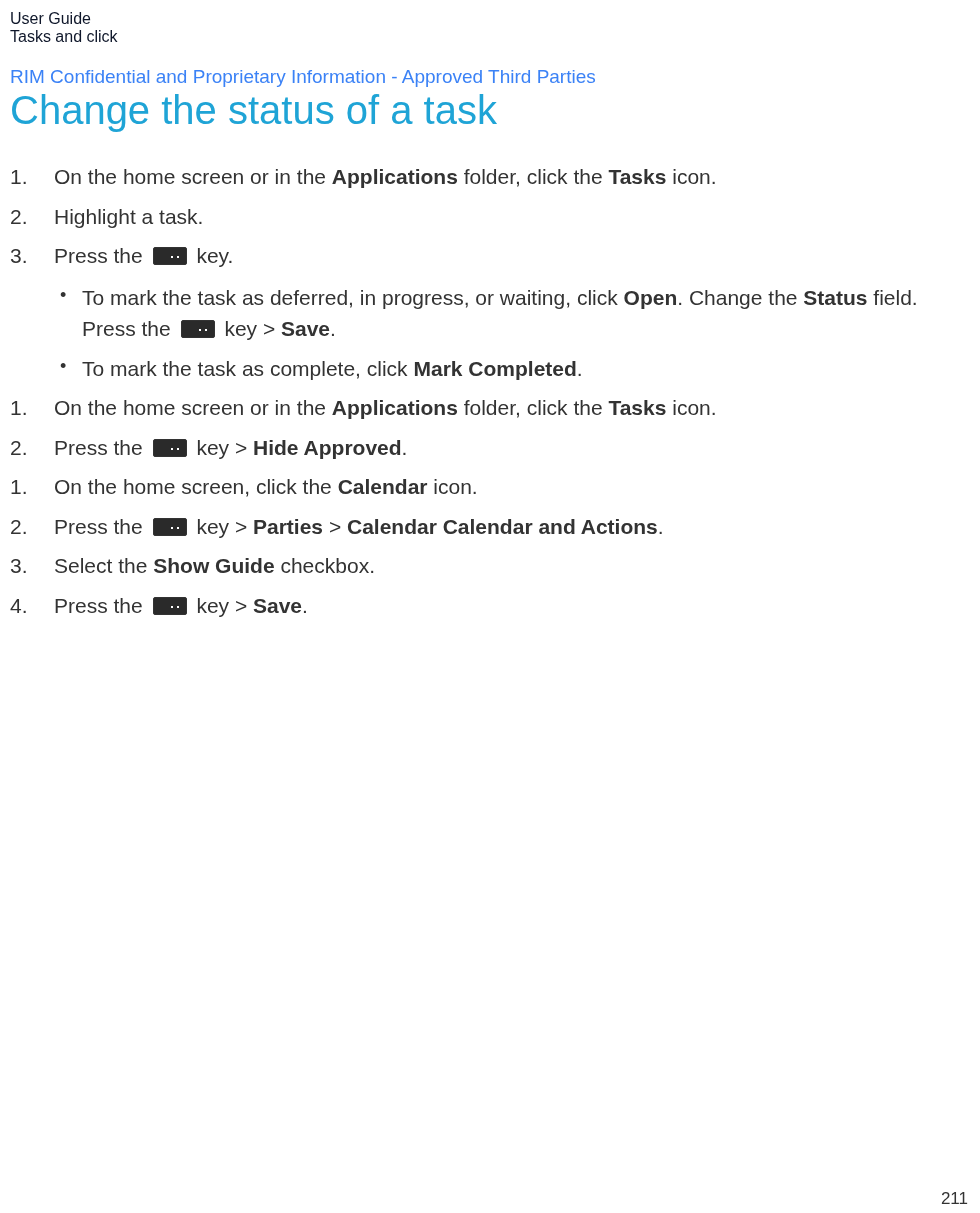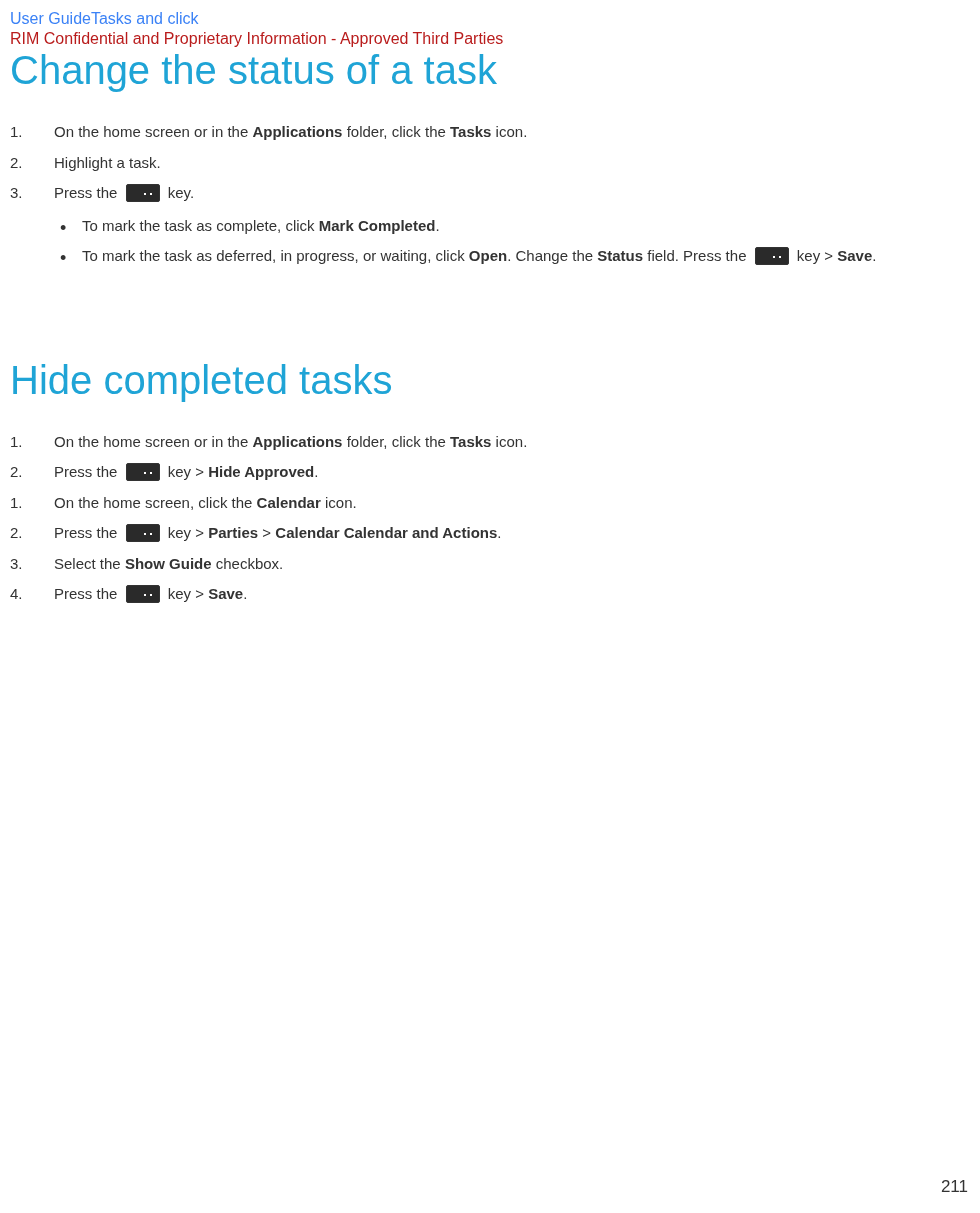--- a/index.html
+++ b/index.html
@@ -11,38 +11,39 @@
     position: relative;
     background: #fff;
   }
   .page {
     padding: 10px 10px 0 10px;
   }
   .header-row {
     display: flex;
     justify-content: flex-start;
     font-size: 16px;
-    color: #3b82f6;
+    color: #0f172a;
+    flex-direction: column;
   }
   .header-left-line2 {
-    font-size: 16px;
-    color: #b91c1c;
-    margin-top: 2px;
+    font-size: 19px;
+    color: #3b82f6;
+    margin-top: 20px;
   }
   .section-heading {
     color: #1fa4d6;
     font-size: 40px;
     font-weight: 400;
     margin-bottom: 28px;
   }
   .section-heading.tight { margin-top: 90px; }
   ol.steps {
     list-style: none;
     counter-reset: step;
-    font-size: 15px;
+    font-size: 21px;
     line-height: 1.5;
   }
   ol.steps > li {
     counter-increment: step;
     position: relative;
     padding-left: 44px;
     margin-bottom: 8px;
   }
   ol.steps > li::before {
     content: counter(step) ".";
@@ -90,21 +91,21 @@
       radial-gradient(circle, #fff 1px, transparent 1.2px),
       radial-gradient(circle, #fff 1px, transparent 1.2px),
       radial-gradient(circle, #fff 1px, transparent 1.2px);
     background-repeat: no-repeat;
     background-position:
       2px 1px, 8px 1px, 14px 1px, 20px 1px,
       5px 7px, 11px 7px, 17px 7px;
   }
   .page-number {
     position: absolute;
-    bottom: 16px;
+    bottom: 4px;
     right: 12px;
     font-size: 17px;
     color: #333;
   }
   b { font-weight: 700; }
 </style>
 </head>
 <body>
 
 <div class="page">
@@ -117,30 +118,29 @@
   <h1 class="section-heading">Change the status of a task</h1>
   <ol class="steps">
     <li>
       <span>On the home screen or in the </span><b>Applications</b><span> folder, click the </span><b>Tasks</b><span> icon.</span>
     </li>
     <li>Highlight a task.</li>
     <li>
       <span>Press the </span><span class="bb-key"></span><span> key.</span>
       <ul class="sub">
         <li>
-          <span>To mark the task as complete, click </span><b>Mark Completed</b><span>.</span>
+          <span>To mark the task as deferred, in progress, or waiting, click </span><b>Open</b><span>. Change the </span><b>Status</b><span> field. Press the </span><span class="bb-key"></span><span> key &gt; </span><b>Save</b><span>.</span>
         </li>
         <li>
-          <span>To mark the task as deferred, in progress, or waiting, click </span><b>Open</b><span>. Change the </span><b>Status</b><span> field. Press the </span><span class="bb-key"></span><span> key &gt; </span><b>Save</b><span>.</span>
+          <span>To mark the task as complete, click </span><b>Mark Completed</b><span>.</span>
         </li>
       </ul>
     </li>
   </ol>
 
-  <h1 class="section-heading tight">Hide completed tasks</h1>
   <ol class="steps">
     <li>
       <span>On the home screen or in the </span><b>Applications</b><span> folder, click the </span><b>Tasks</b><span> icon.</span>
     </li>
     <li>
       <span>Press the </span><span class="bb-key"></span><span> key &gt; </span><b>Hide Approved</b><span>.</span>
     </li>
   </ol>
 
   <ol class="steps">

